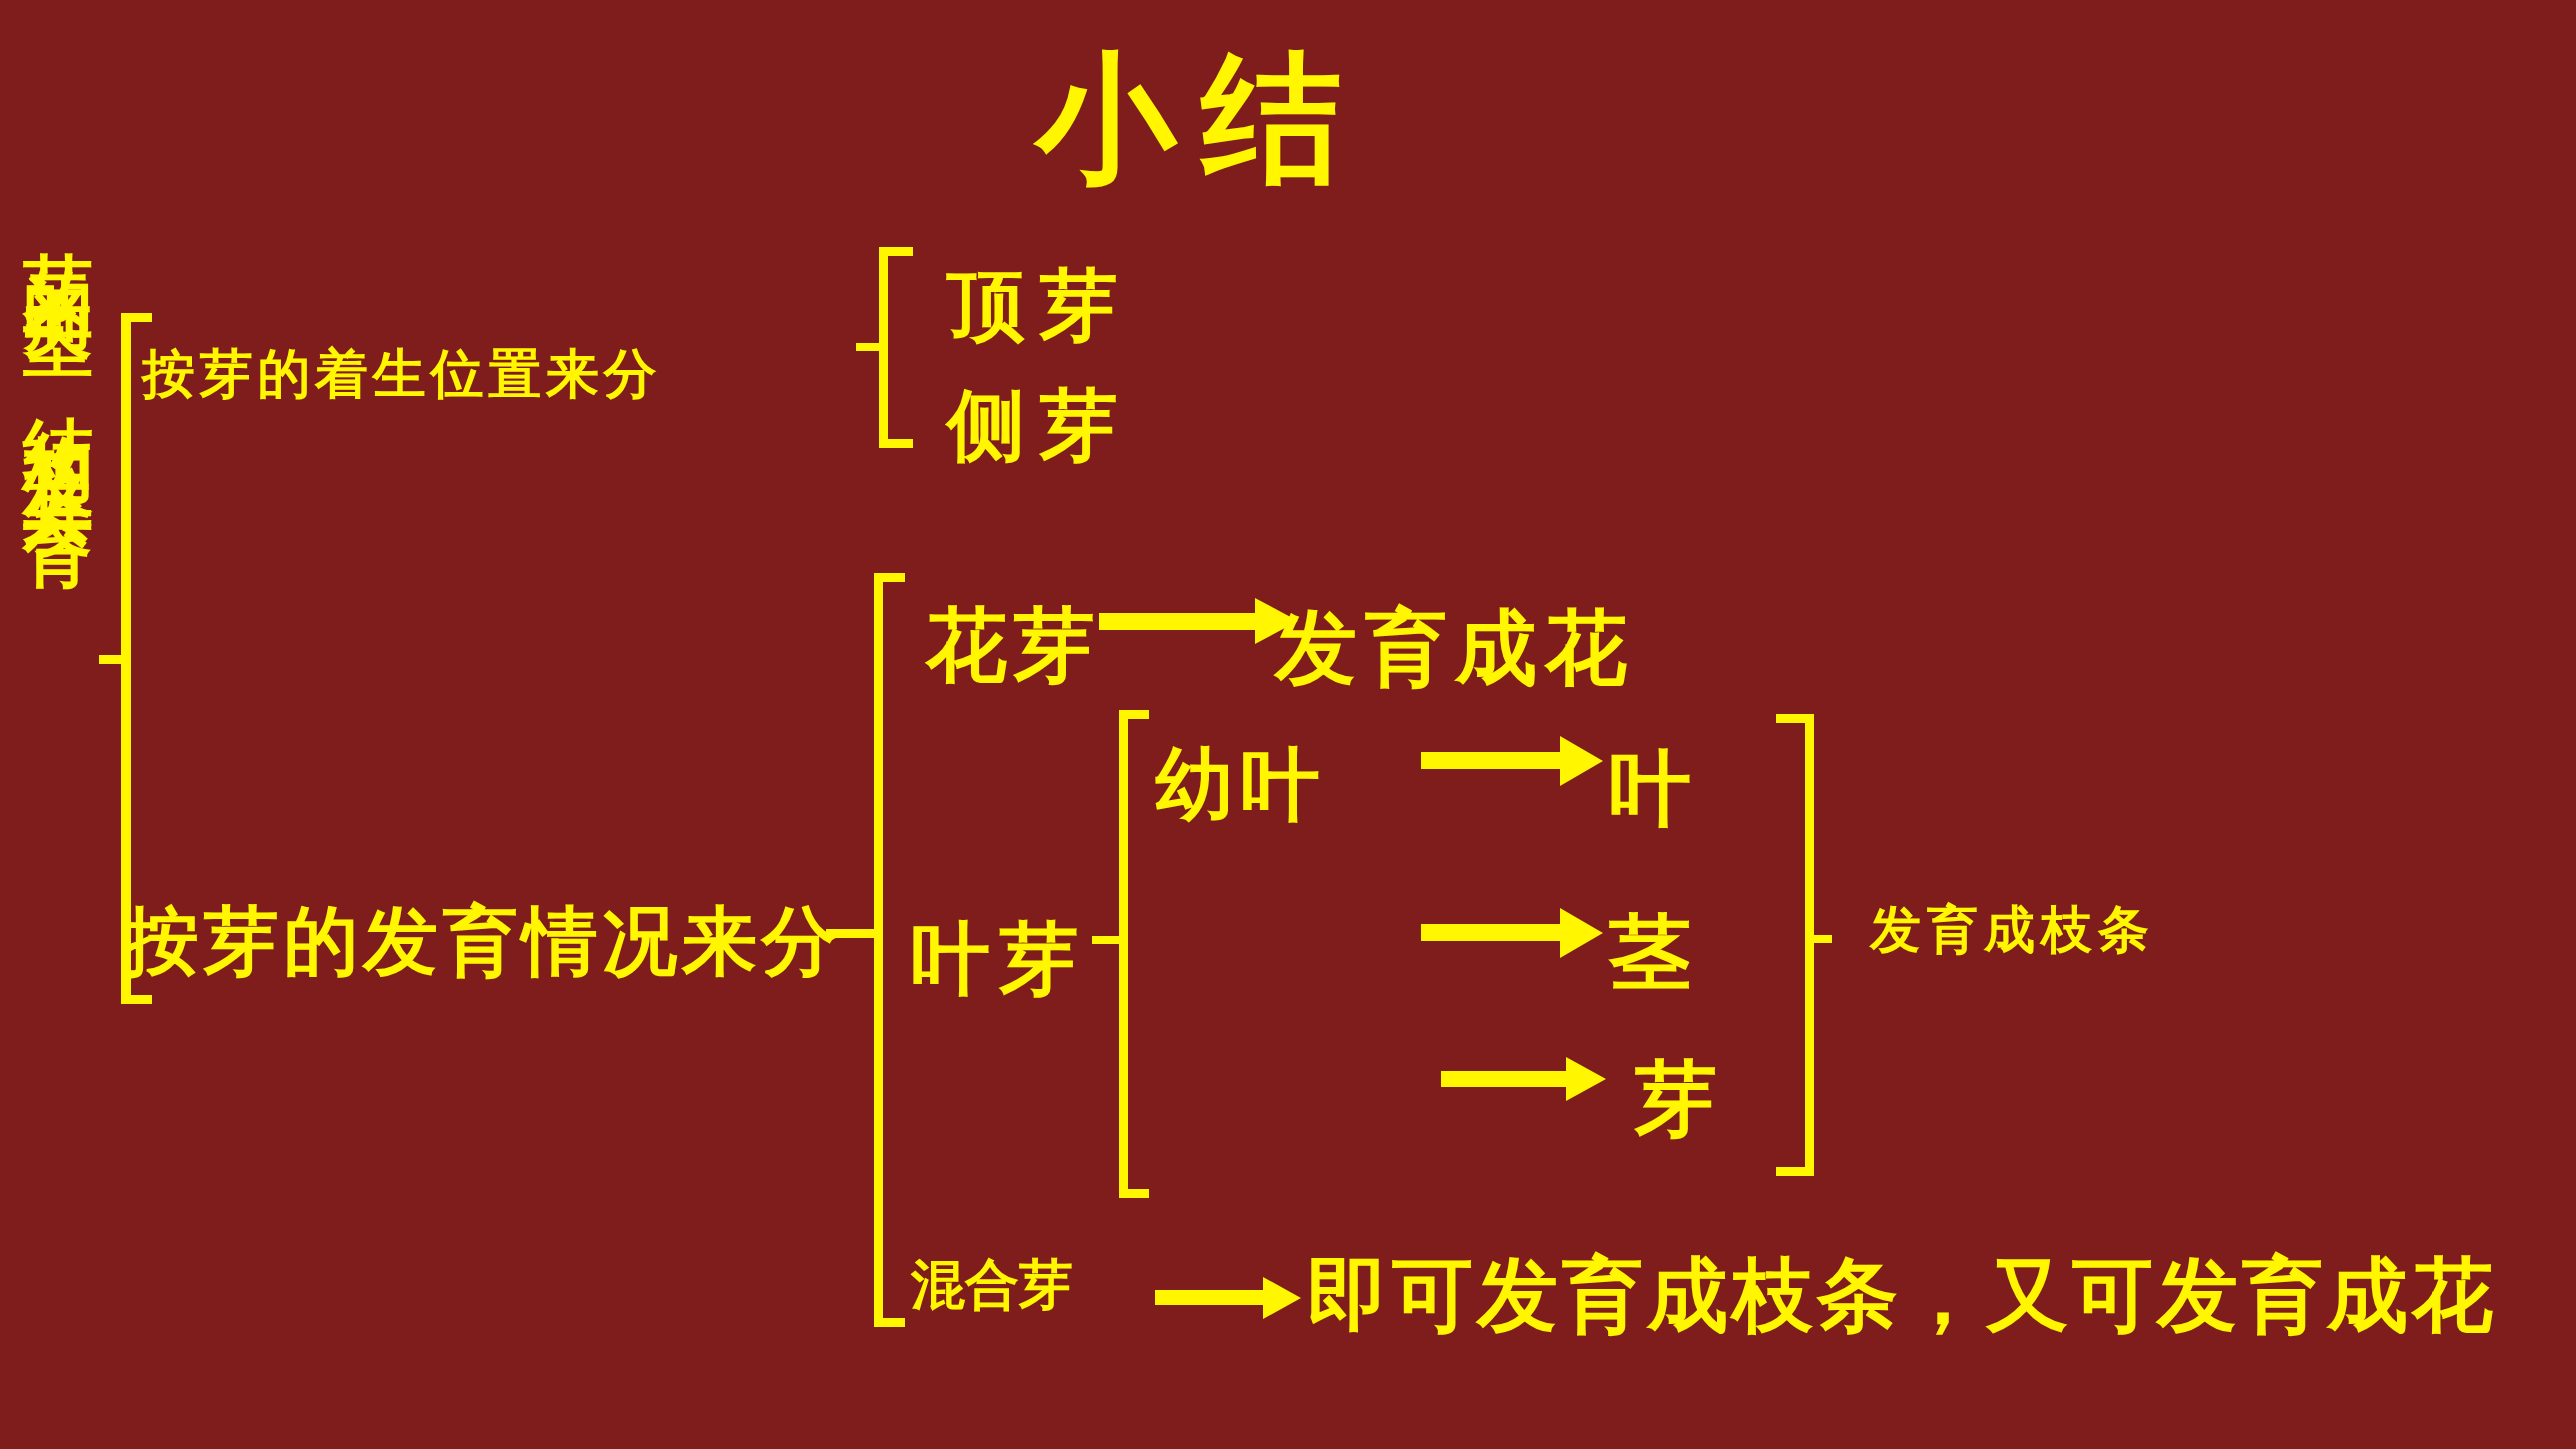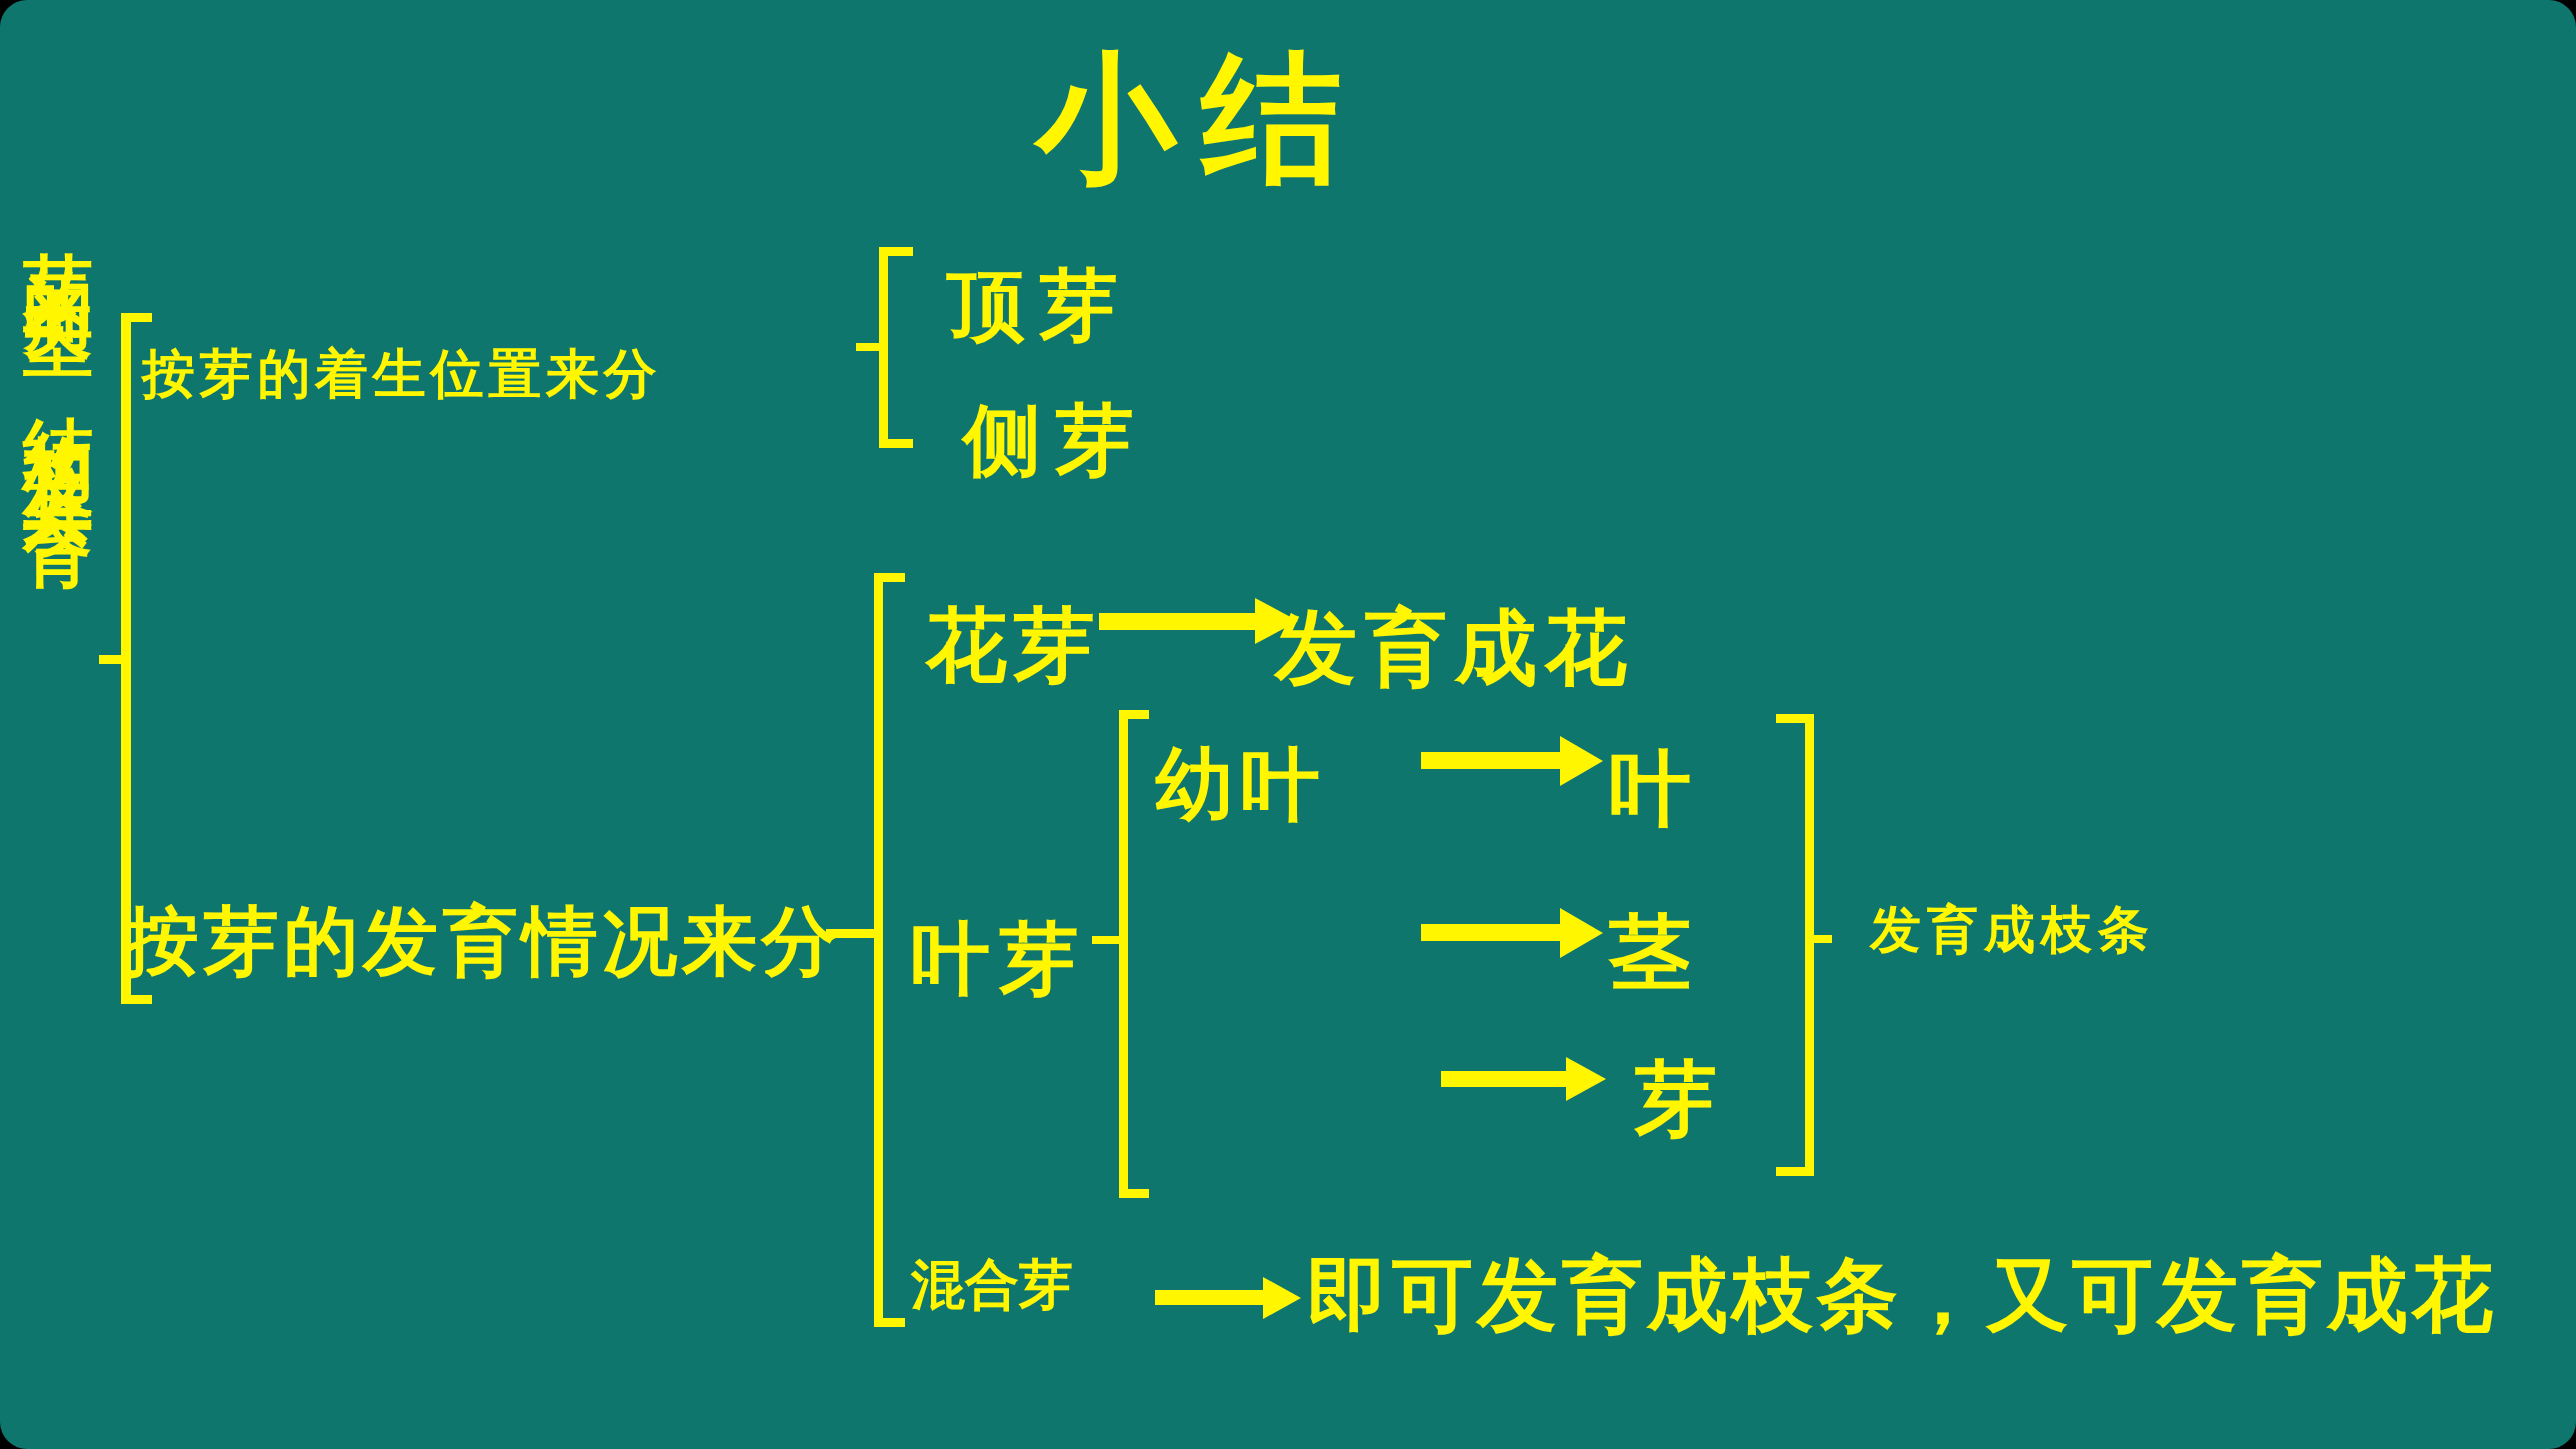--- a/index.html
+++ b/index.html
@@ -1,21 +1,20 @@
 <!DOCTYPE html>
 <html style="font-size:10.7px"><head>
 <meta charset="utf-8">
 <style>
   html, body { margin:0; padding:0; background:#000; }
   #stage {
     position:relative; width:2576px; height:1449px;
-    background:#0f766e; overflow:hidden;
+    background:#7f1d1d; overflow:hidden;
     font-family:"DejaVu Sans", sans-serif;
     color:#FFF600;
-    border-radius:27px;
   }
   .txt { position:absolute; font-weight:bold; white-space:nowrap; color:#FFF600; }
   .bar { position:absolute; background:#FFF600; }
   .brace { position:absolute; }
   .arrow { position:absolute; display:flex; align-items:center; }
   .arrow .shaft { flex:1 1 auto; background:#FFF600; }
   .arrow .head  { width:0; height:0; flex:0 0 auto; }
 
   
   #title { left:1036px; top:25.5px; font-size:140px; letter-spacing:25.5px; }
@@ -38,21 +37,21 @@
   #label-position { left:142px; top:339px; font-size:53px; letter-spacing:4.7px; }
 
   
   #brace-position    { left:856px; top:247px; width:56px; height:201px; }
   #brace-position .v { left:23px;  top:0;     width:9.4px;  height:201px; }
   #brace-position .t { left:23px;  top:0;     width:34px;  height:8.7px; }
   #brace-position .b { left:23px;  bottom:0;  width:34px;  height:8.7px; }
   #brace-position .m { left:0;     top:96px; width:25.5px;  height:8px; }
 
   #item-terminal-bud { left:947px; top:254px; font-size:78px; letter-spacing:14.8px; }
-  #item-lateral-bud  { left:947px; top:389px; font-size:78px; letter-spacing:14.8px;margin-left:16px; }
+  #item-lateral-bud  { left:947px; top:374px; font-size:78px; letter-spacing:14.8px; }
 
   
   #label-development { left:124px; top:892px; font-size:75px; letter-spacing:4.7px; }
 
   
   #brace-development    { left:826px; top:573px;  width:67px; height:754px; }
   #brace-development .v { left:48px;  top:0;      width:9.4px;  height:754px; }
   #brace-development .t { left:48px;  top:0;      width:31px;  height:9.4px; }
   #brace-development .b { left:48px;  bottom:0;   width:31px;  height:9.4px; }
   #brace-development .m { left:0;     top:356px;  width:51px;  height:8.7px; }

